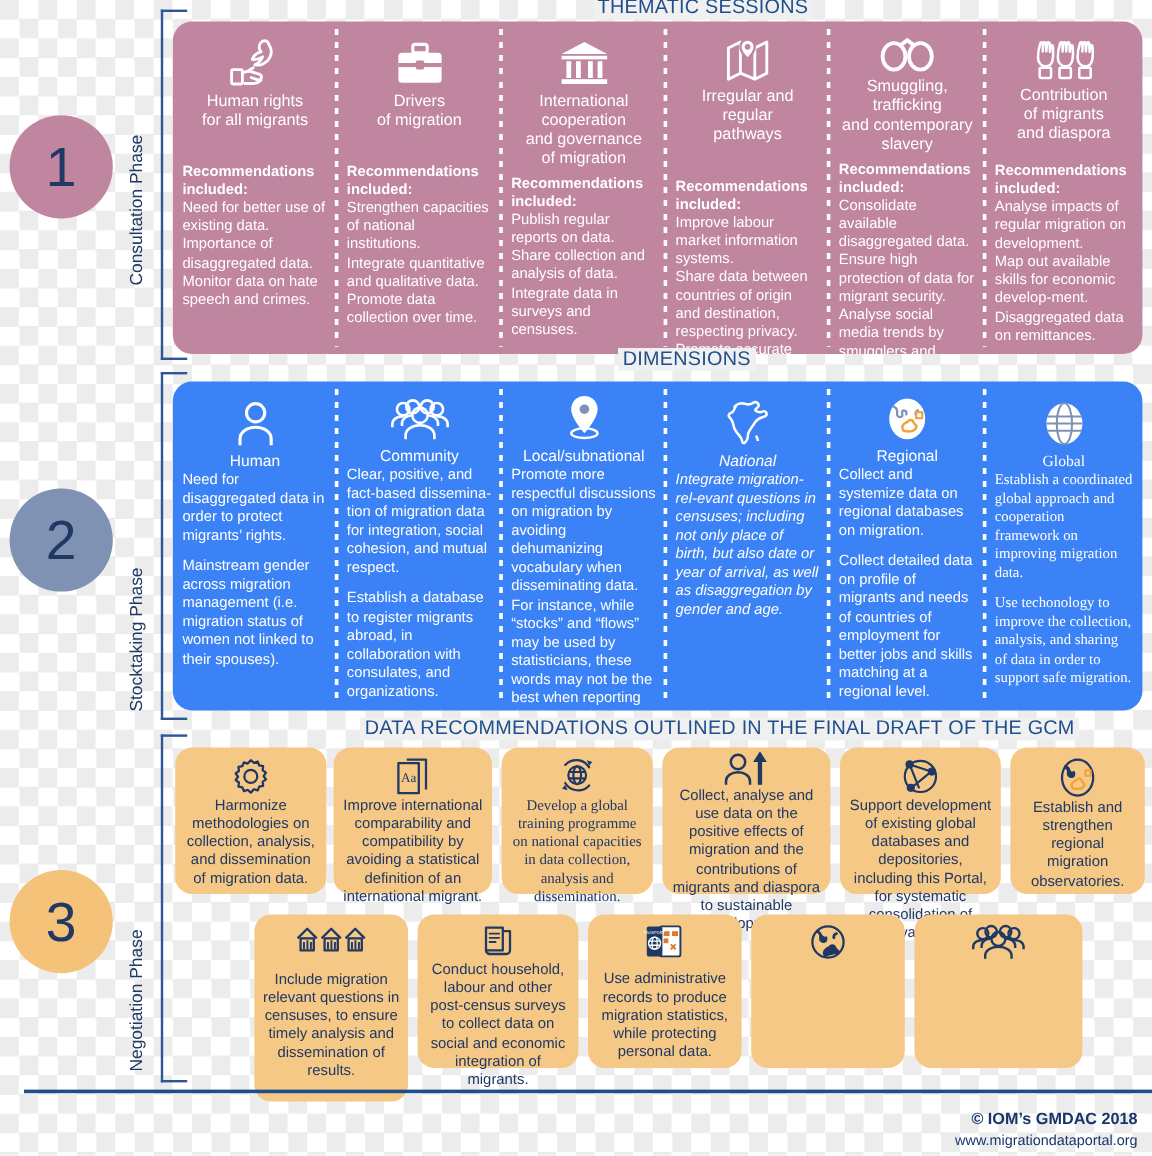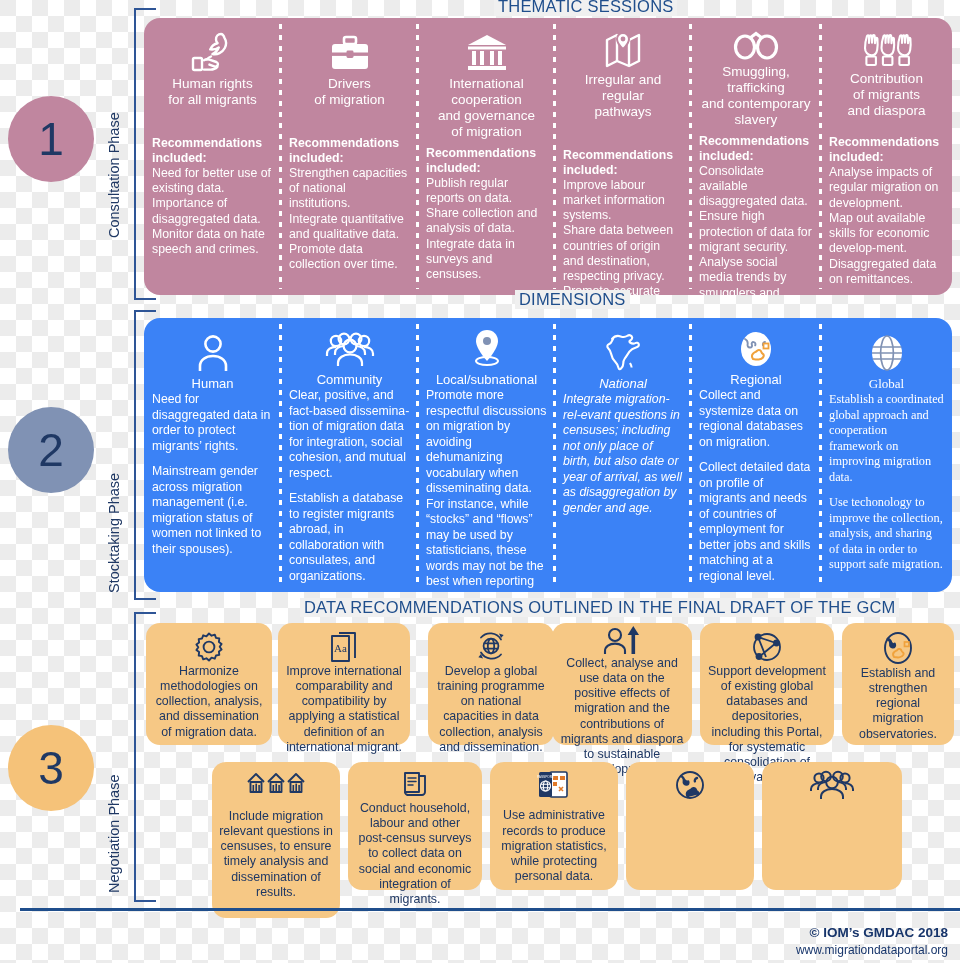--- a/index.html
+++ b/index.html
@@ -393,24 +393,24 @@
 <div class="ocard" style="left:278px;top:623px;width:132px;height:122px;">
   <div class="oicon">
     <svg width="34" height="34" viewBox="0 0 34 34">
       <g fill="none" stroke="#1f3864" stroke-width="1.9" stroke-linejoin="round">
         <path d="M12 3h16v25"></path>
         <rect x="5" y="6" width="17" height="25"></rect>
       </g>
       <text x="13.5" y="22" text-anchor="middle" font-family="Liberation Serif, serif" font-size="11" fill="#1f3864">Aa</text>
     </svg>
   </div>
-  <div class="otext">Improve international comparability and compatibility by applying a statistical definition of an international migrant.</div>
-</div>
-
-<div class="ocard" style="left:428px;top:623px;width:126px;height:122px;">
+  <div class="otext">Improve international comparability and compatibility by avoiding a statistical definition of an international migrant.</div>
+</div>
+
+<div class="ocard" style="left:418px;top:623px;width:126px;height:122px;font-family:Liberation Serif, serif;">
   <div class="oicon">
     <svg width="36" height="34" viewBox="0 0 36 34">
       <g fill="none" stroke="#1f3864" stroke-width="1.8">
         <circle cx="18" cy="16" r="7.4"></circle>
         <ellipse cx="18" cy="16" rx="3.2" ry="7.4"></ellipse>
         <path d="M10.8 13.3h14.4M10.8 18.7h14.4"></path>
         <path d="M8 7.5A12.5 12.5 0 0 1 28 9.5" stroke-linecap="round"></path>
         <path d="M28 24.5A12.5 12.5 0 0 1 8 22.5" stroke-linecap="round"></path>
       </g>
       <g fill="#1f3864">

